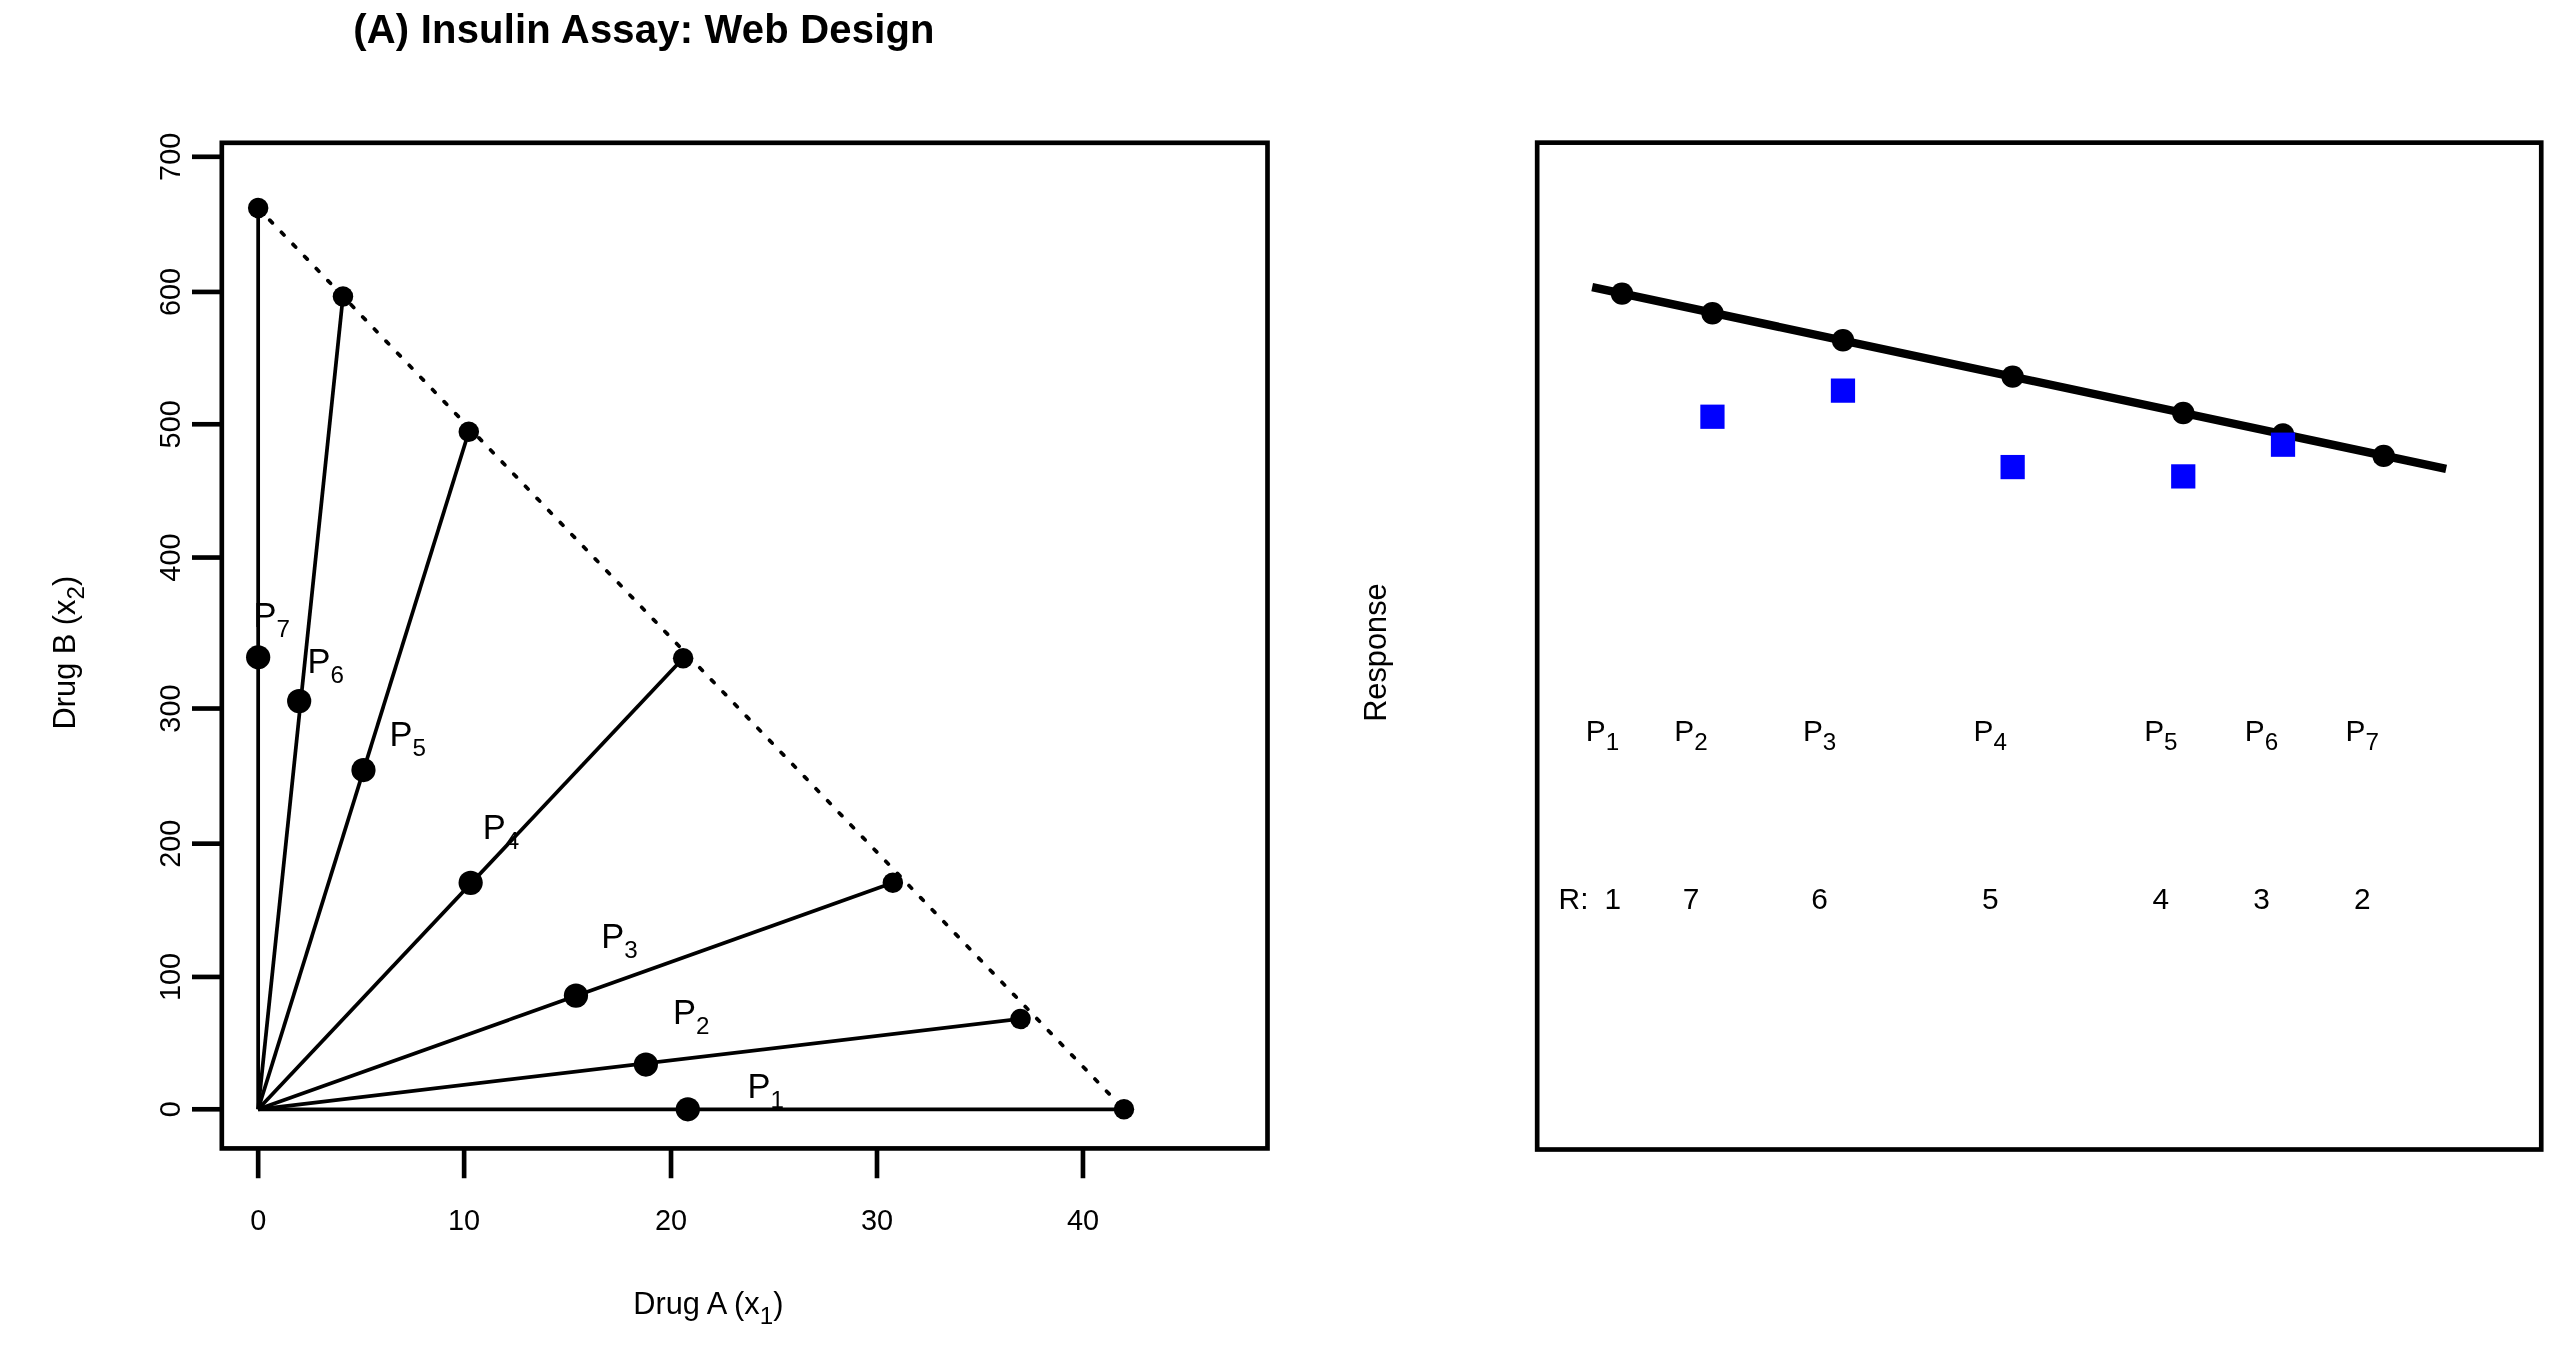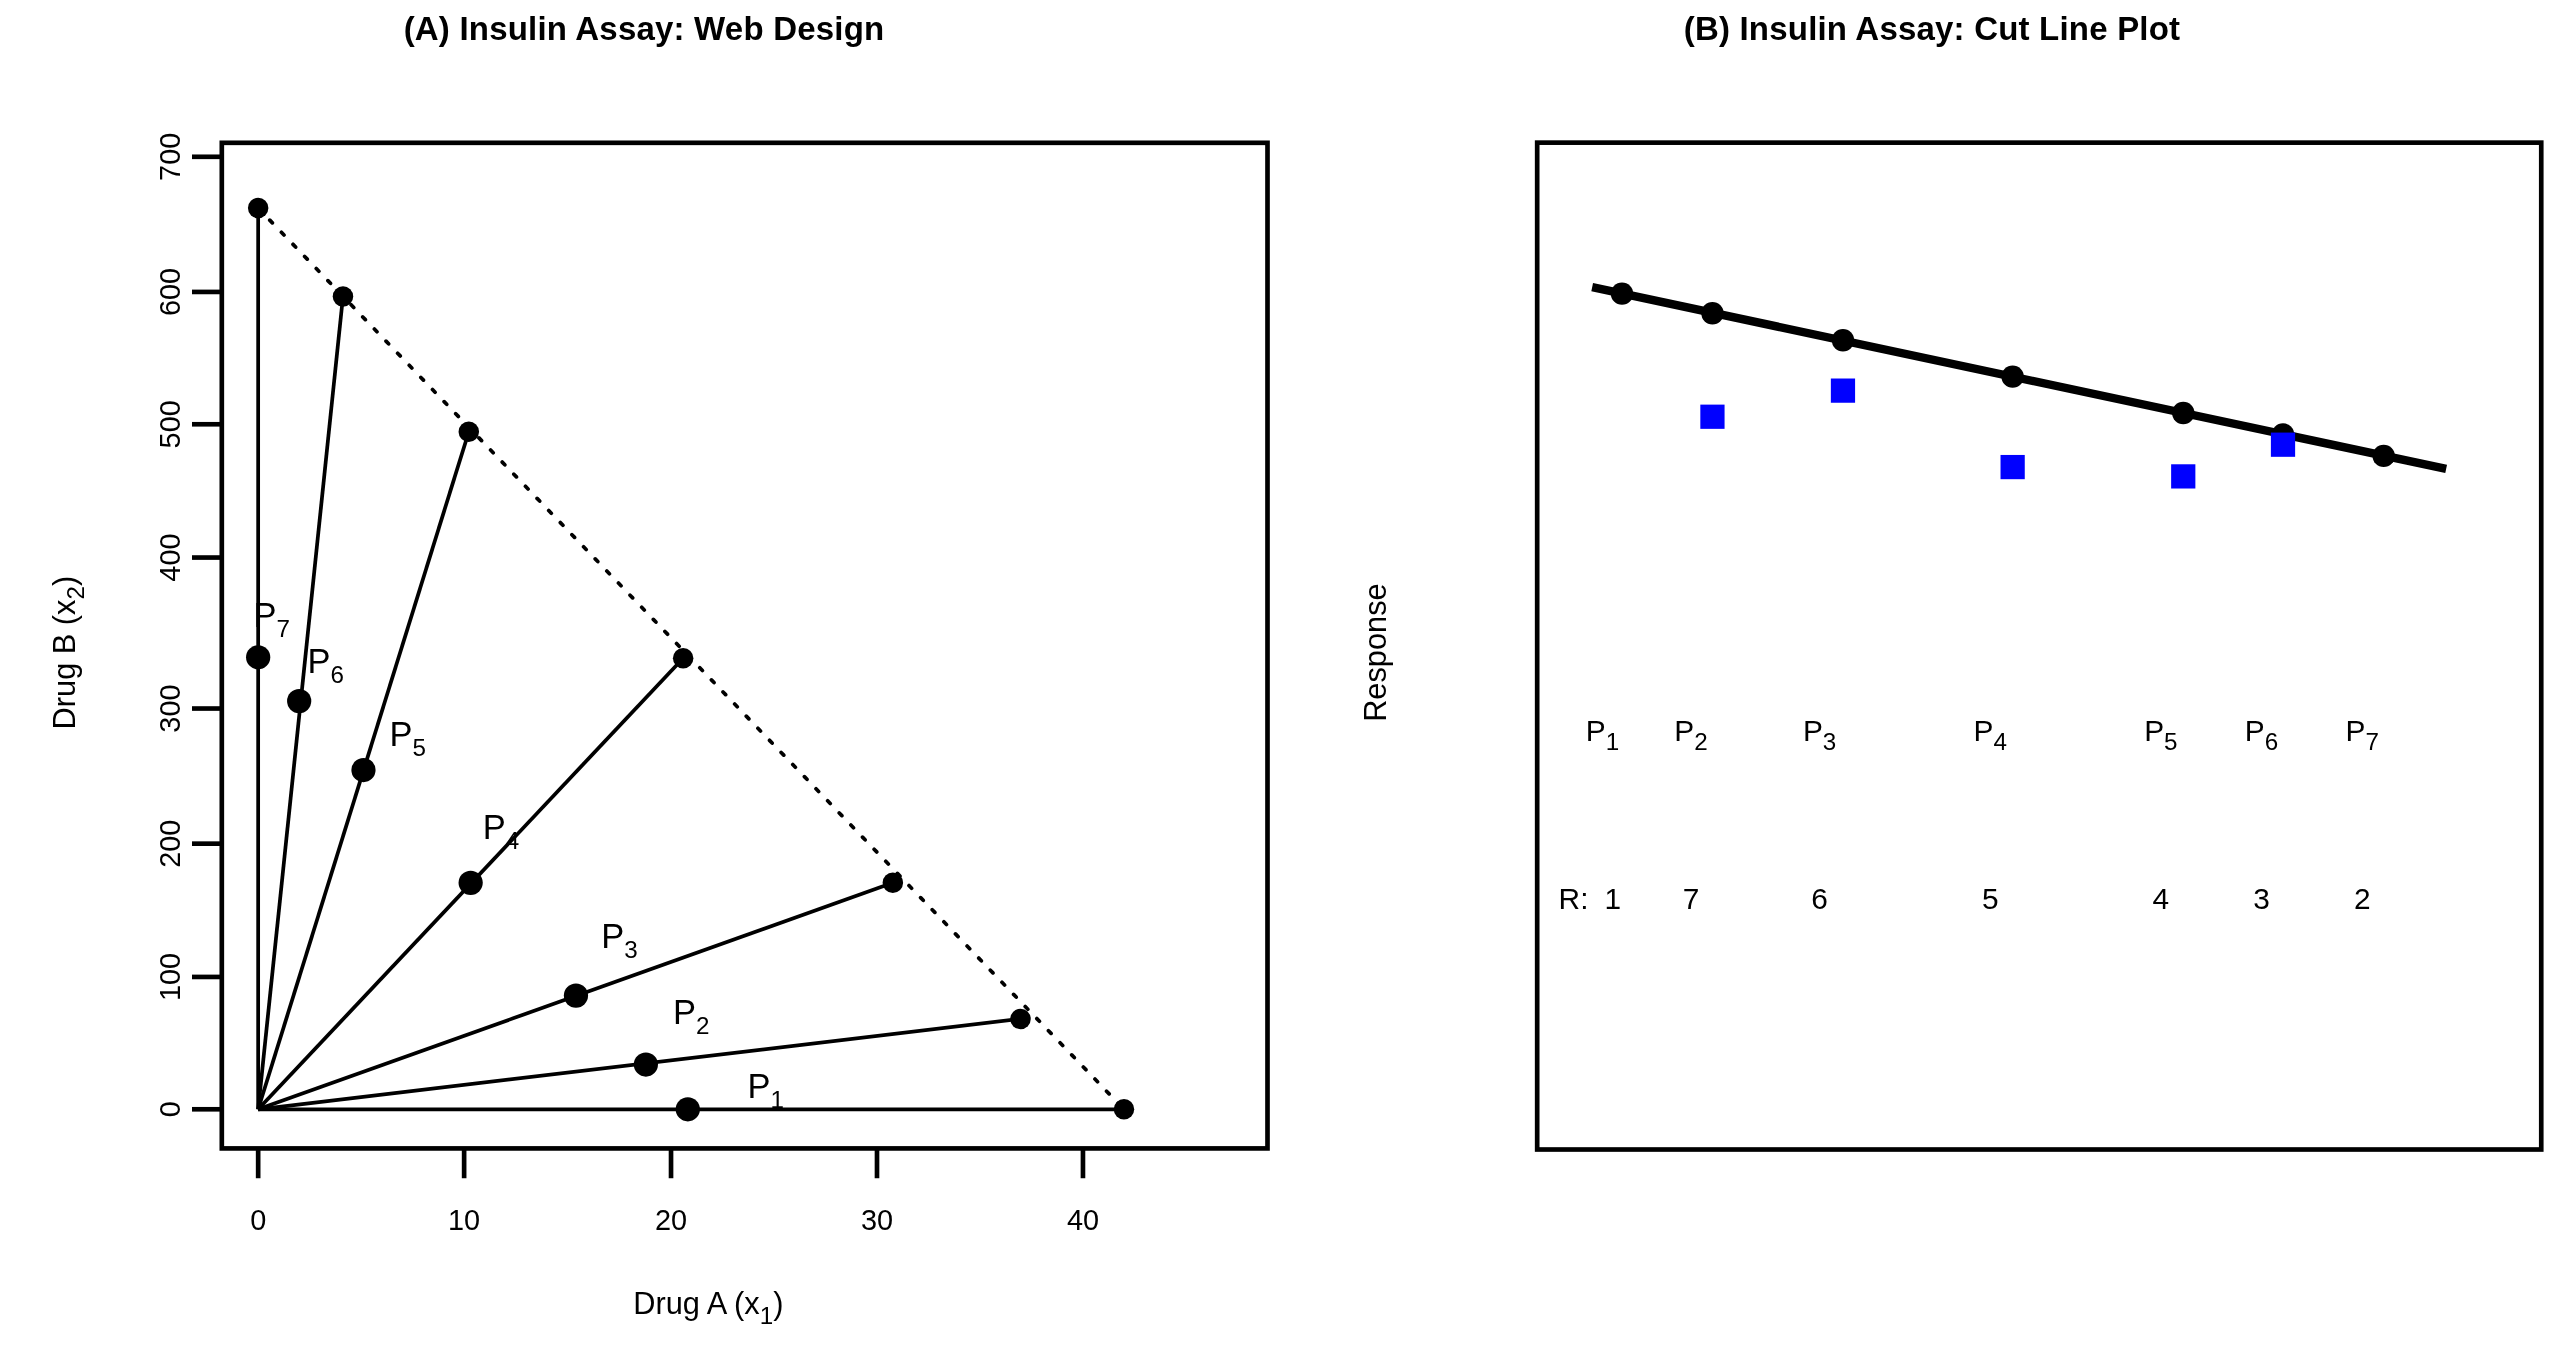--- a/index.html
+++ b/index.html
@@ -28,21 +28,21 @@
   }
   .panel-a { width: 1288px; }
   .panel-b { width: 1288px; }
 
   .panel-title {
     position: absolute;
     top: 0;
     left: 0;
     width: 100%;
     text-align: center;
-    font-size: 33px;
+    font-size: 40px;
     font-weight: bold;
     line-height: 58px;
     letter-spacing: 0.2px;
     font-family: "Liberation Sans", sans-serif;
   }
 
   svg.plot {
     position: absolute;
     top: 0;
     left: 0;
@@ -219,21 +219,20 @@
           <tspan>P</tspan><tspan class="sub" dy="11">6</tspan>
         </text>
         <text class="point-label" x="272" y="672">
           <tspan>P</tspan><tspan class="sub" dy="11">7</tspan>
         </text>
       </g>
     </svg>
   </div>
 
   <div class="panel panel-b">
-    <div class="panel-title">(B) Insulin Assay: Cut Line Plot</div>
 
     <svg class="plot" width="1288" height="1363" viewBox="0 0 1381 1462">
 
       <rect class="frame" x="267" y="153" width="1077" height="1080"></rect>
 
       <text class="axis-title" x="105" y="700" transform="rotate(-90 105 700)" text-anchor="middle">Response</text>
 
       <defs>
         <clipPath id="clipB">
           <rect x="270" y="156" width="1071" height="1074"></rect>

